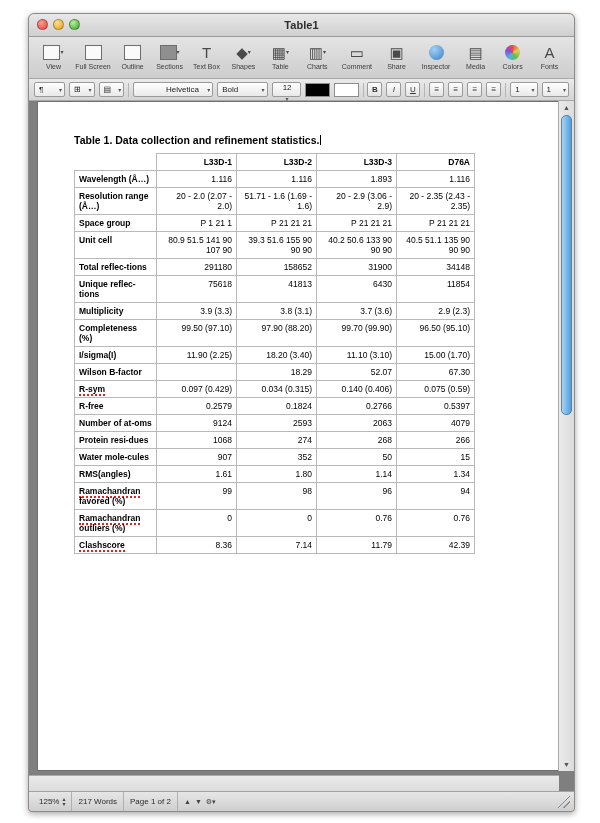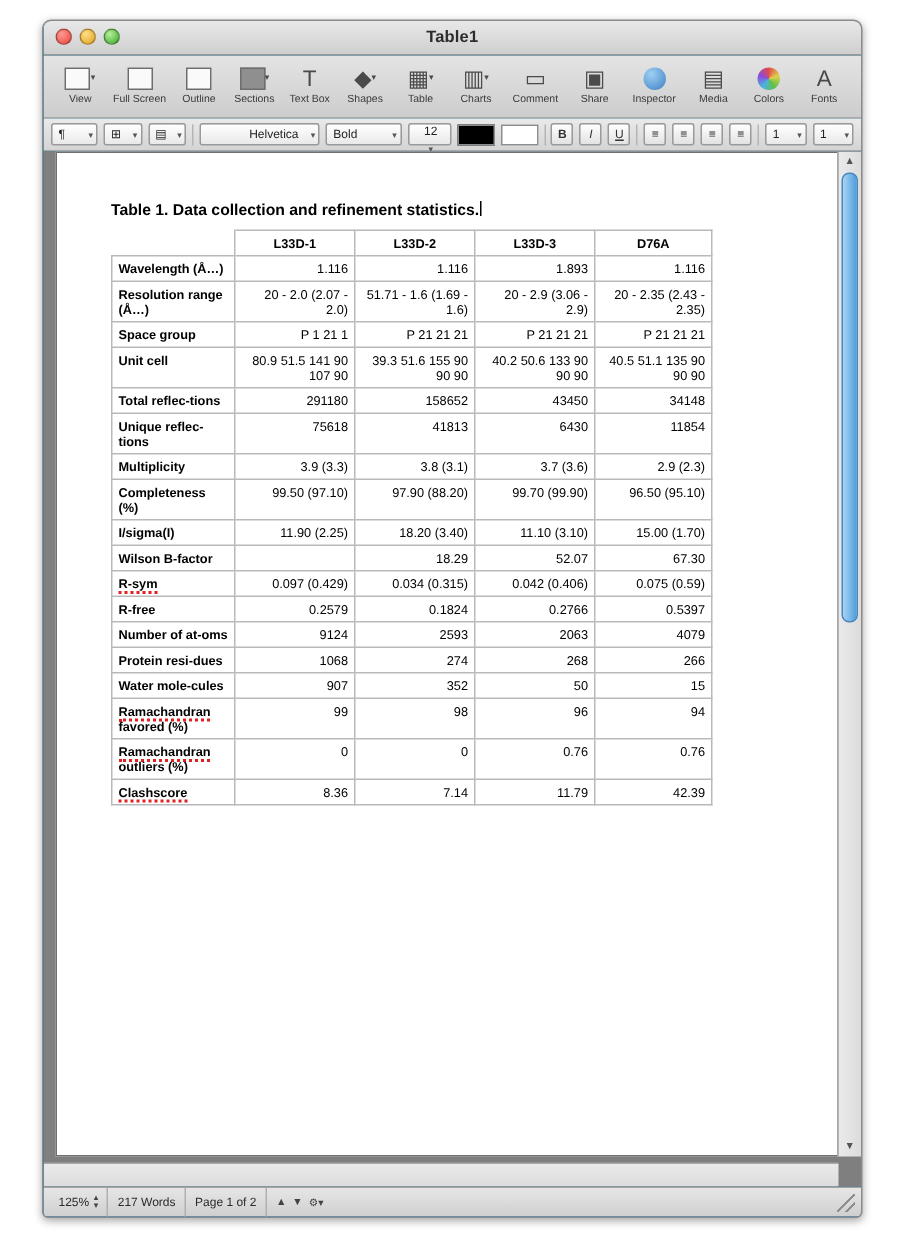--- a/index.html
+++ b/index.html
@@ -14,21 +14,21 @@
     overflow: hidden;
   }
 
   
   .window {
     position: absolute;
     left: 28px;
     top: 13px;
     width: 545px;
     height: 797px;
-    background: #0369a1;
+    background: #f97316;
     border: 1px solid #8b8b8b;
     border-radius: 6px 6px 4px 4px;
     box-shadow: 0 2px 6px rgba(0,0,0,0.35);
     overflow: hidden;
     display: flex;
     flex-direction: column;
   }
   .titlebar {
     height: 22px;
     background: linear-gradient(to bottom, #e8e8e8 0%, #cfcfcf 100%);
@@ -199,21 +199,21 @@
   }
   table.stats td, table.stats th {
     border: 1px solid #b9b9b9;
     padding: 3px 4px;
     vertical-align: top;
     line-height: 1.18;
     color: #000;
   }
   table.stats th {
     font-weight: bold;
-    text-align: center;
+    text-align: right;
     font-size: 8.5px;
     margin-top: 21px;
   }
   table.stats td.rowhdr {
     font-weight: bold;
     width: 82px;
   }
   table.stats td.val {
     text-align: right;
   }
@@ -495,21 +495,21 @@
                 <td class="rowhdr">Unit cell</td>
                 <td class="val">80.9 51.5 141 90 107 90</td>
                 <td class="val">39.3 51.6 155 90 90 90</td>
                 <td class="val">40.2 50.6 133 90 90 90</td>
                 <td class="val">40.5 51.1 135 90 90 90</td>
               </tr>
               <tr>
                 <td class="rowhdr">Total reflec-tions</td>
                 <td class="val">291180</td>
                 <td class="val">158652</td>
-                <td class="val">43450</td>
+                <td class="val">31900</td>
                 <td class="val">34148</td>
               </tr>
               <tr>
                 <td class="rowhdr">Unique reflec-tions</td>
                 <td class="val">75618</td>
                 <td class="val">41813</td>
                 <td class="val">6430</td>
                 <td class="val">11854</td>
               </tr>
               <tr>
@@ -537,21 +537,21 @@
                 <td class="rowhdr">Wilson B-factor</td>
                 <td class="val"></td>
                 <td class="val">18.29</td>
                 <td class="val">52.07</td>
                 <td class="val">67.30</td>
               </tr>
               <tr>
                 <td class="rowhdr"><span class="spell">R-sym</span></td>
                 <td class="val">0.097 (0.429)</td>
                 <td class="val">0.034 (0.315)</td>
-                <td class="val">0.042 (0.406)</td>
+                <td class="val">0.140 (0.406)</td>
                 <td class="val">0.075 (0.59)</td>
               </tr>
               <tr>
                 <td class="rowhdr">R-free</td>
                 <td class="val">0.2579</td>
                 <td class="val">0.1824</td>
                 <td class="val">0.2766</td>
                 <td class="val">0.5397</td>
               </tr>
               <tr>
@@ -567,20 +567,27 @@
                 <td class="val">274</td>
                 <td class="val">268</td>
                 <td class="val">266</td>
               </tr>
               <tr>
                 <td class="rowhdr">Water mole-cules</td>
                 <td class="val">907</td>
                 <td class="val">352</td>
                 <td class="val">50</td>
                 <td class="val">15</td>
+              </tr>
+              <tr>
+                <td class="rowhdr">RMS(angles)</td>
+                <td class="val">1.61</td>
+                <td class="val">1.80</td>
+                <td class="val">1.14</td>
+                <td class="val">1.34</td>
               </tr>
               <tr>
                 <td class="rowhdr"><span class="spell">Ramachandran</span> favored (%)</td>
                 <td class="val">99</td>
                 <td class="val">98</td>
                 <td class="val">96</td>
                 <td class="val">94</td>
               </tr>
               <tr>
                 <td class="rowhdr"><span class="spell">Ramachandran</span> outliers (%)</td>

